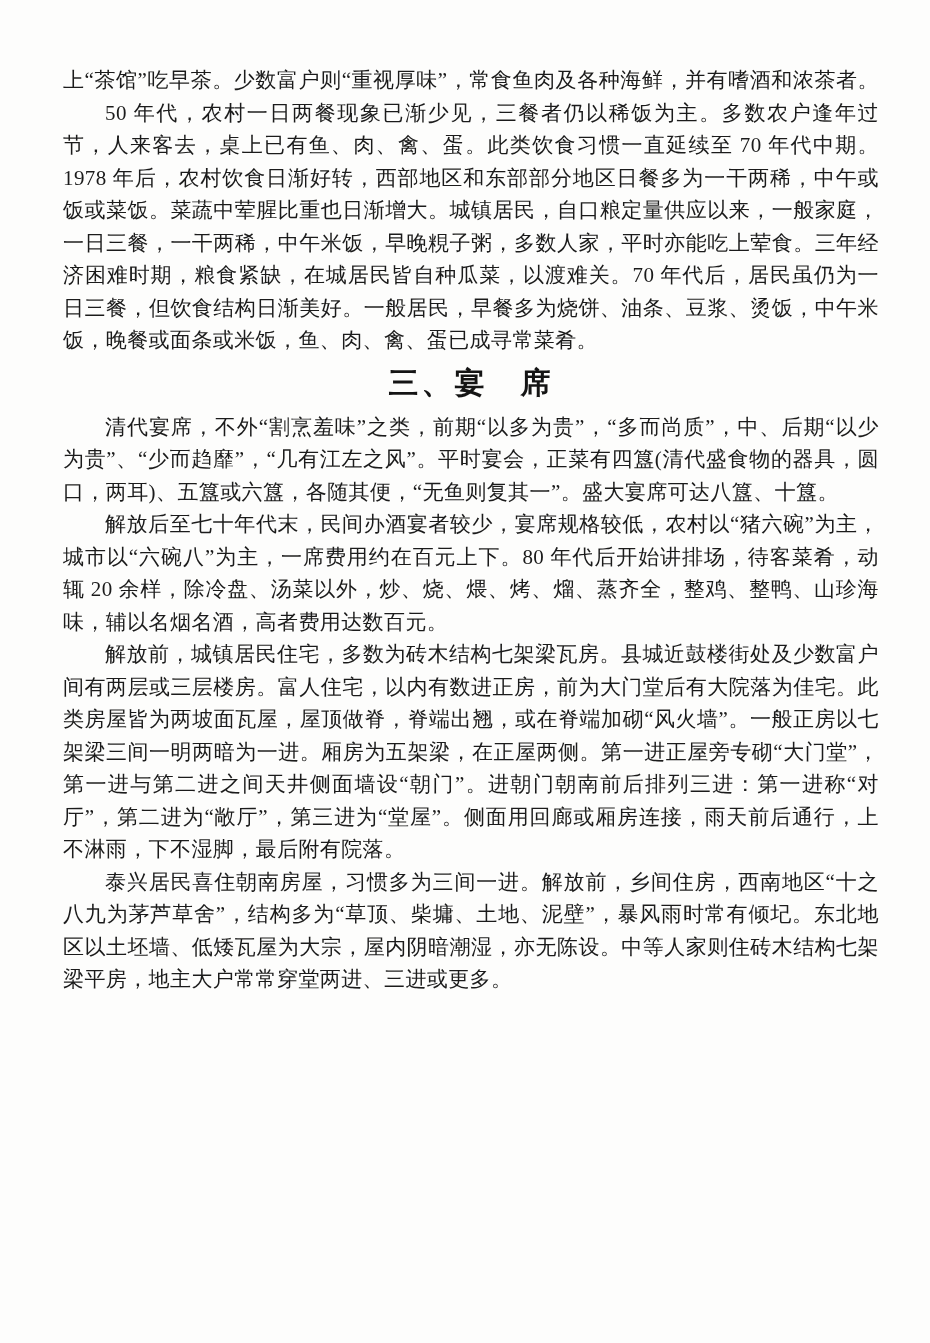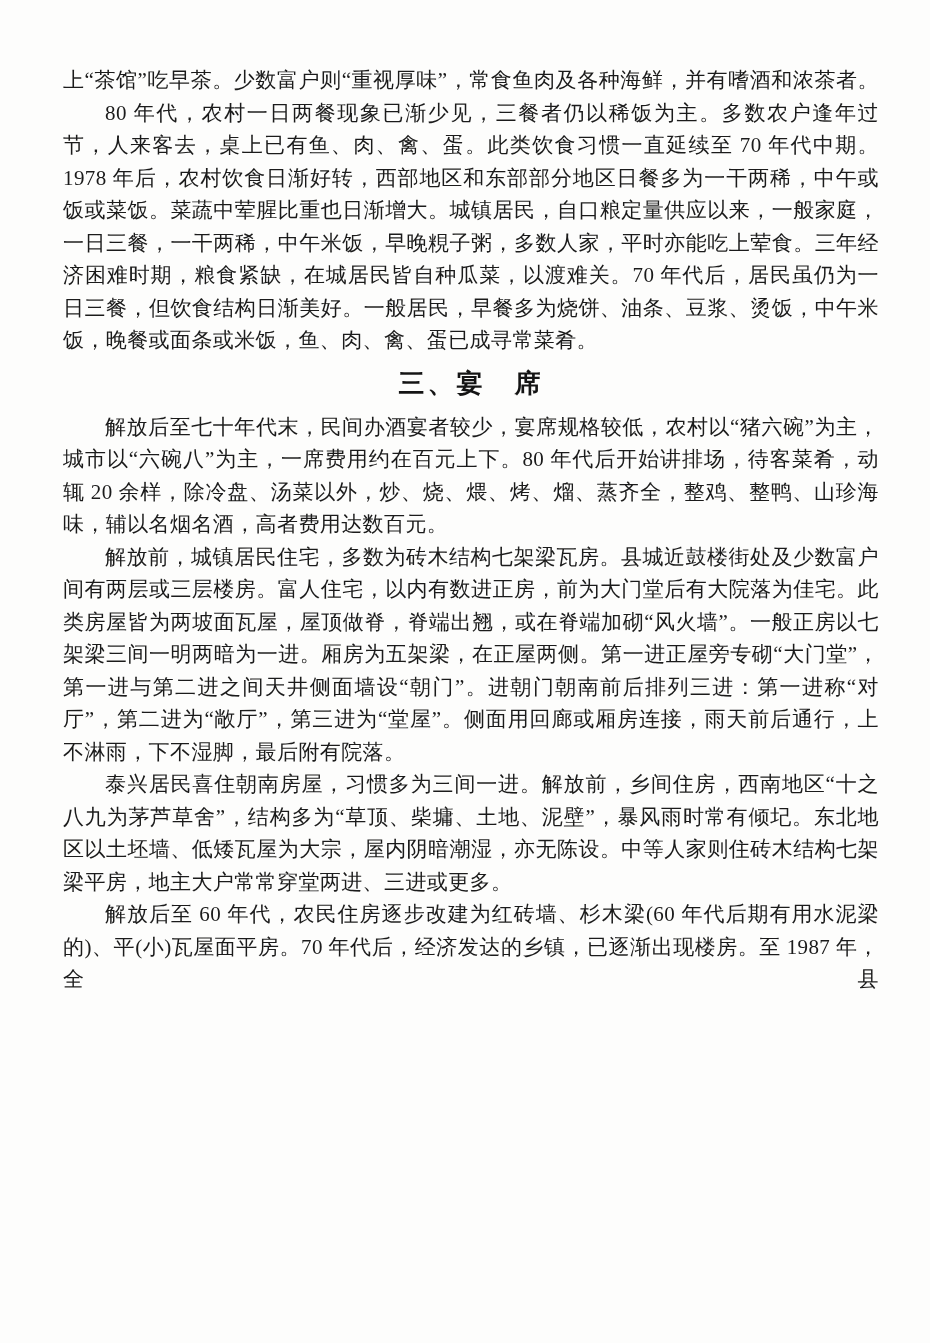--- a/index.html
+++ b/index.html
@@ -31,35 +31,35 @@
     letter-spacing: 0.4px;
   }
   .para.indent {
     text-indent: 2em;
   }
   .para.fill-last {
     text-align-last: justify;
   }
   .section-heading {
     margin: 10px 0 12px 0;
-    font-size: 26px;
+    font-size: 30px;
     line-height: 32px;
     font-weight: 700;
     text-align: center;
     letter-spacing: 3px;
     font-family: "Liberation Sans", "DejaVu Sans", sans-serif;
     color: #141414;
   }
 </style>
 </head>
 <body>
 
 <div class="page" style="background: rgb(253, 253, 252); color: rgb(27, 27, 27);">
   <div class="content">
       <p class="para continuation fill-last">上“茶馆”吃早茶。少数富户则“重视厚味”，常食鱼肉及各种海鲜，并有嗜酒和浓茶者。</p>
-      <p class="para indent">80 年代，农村一日两餐现象已渐少见，三餐者仍以稀饭为主。多数农户逢年过节，人来客去，桌上已有鱼、肉、禽、蛋。此类饮食习惯一直延续至 70 年代中期。1978 年后，农村饮食日渐好转，西部地区和东部部分地区日餐多为一干两稀，中午或饭或菜饭。菜蔬中荤腥比重也日渐增大。城镇居民，自口粮定量供应以来，一般家庭，一日三餐，一干两稀，中午米饭，早晚粯子粥，多数人家，平时亦能吃上荤食。三年经济困难时期，粮食紧缺，在城居民皆自种瓜菜，以渡难关。70 年代后，居民虽仍为一日三餐，但饮食结构日渐美好。一般居民，早餐多为烧饼、油条、豆浆、烫饭，中午米饭，晚餐或面条或米饭，鱼、肉、禽、蛋已成寻常菜肴。</p>
+      <p class="para indent">50 年代，农村一日两餐现象已渐少见，三餐者仍以稀饭为主。多数农户逢年过节，人来客去，桌上已有鱼、肉、禽、蛋。此类饮食习惯一直延续至 70 年代中期。1978 年后，农村饮食日渐好转，西部地区和东部部分地区日餐多为一干两稀，中午或饭或菜饭。菜蔬中荤腥比重也日渐增大。城镇居民，自口粮定量供应以来，一般家庭，一日三餐，一干两稀，中午米饭，早晚粯子粥，多数人家，平时亦能吃上荤食。三年经济困难时期，粮食紧缺，在城居民皆自种瓜菜，以渡难关。70 年代后，居民虽仍为一日三餐，但饮食结构日渐美好。一般居民，早餐多为烧饼、油条、豆浆、烫饭，中午米饭，晚餐或面条或米饭，鱼、肉、禽、蛋已成寻常菜肴。</p>
       <h2 class="section-heading">三、宴　席</h2>
+      <p class="para indent">清代宴席，不外“割烹羞味”之类，前期“以多为贵”，“多而尚质”，中、后期“以少为贵”、“少而趋靡”，“几有江左之风”。平时宴会，正菜有四簋(清代盛食物的器具，圆口，两耳)、五簋或六簋，各随其便，“无鱼则复其一”。盛大宴席可达八簋、十簋。</p>
       <p class="para indent">解放后至七十年代末，民间办酒宴者较少，宴席规格较低，农村以“猪六碗”为主，城市以“六碗八”为主，一席费用约在百元上下。80 年代后开始讲排场，待客菜肴，动辄 20 余样，除冷盘、汤菜以外，炒、烧、煨、烤、熘、蒸齐全，整鸡、整鸭、山珍海味，辅以名烟名酒，高者费用达数百元。</p>
       <p class="para indent">解放前，城镇居民住宅，多数为砖木结构七架梁瓦房。县城近鼓楼街处及少数富户间有两层或三层楼房。富人住宅，以内有数进正房，前为大门堂后有大院落为佳宅。此类房屋皆为两坡面瓦屋，屋顶做脊，脊端出翘，或在脊端加砌“风火墙”。一般正房以七架梁三间一明两暗为一进。厢房为五架梁，在正屋两侧。第一进正屋旁专砌“大门堂”，第一进与第二进之间天井侧面墙设“朝门”。进朝门朝南前后排列三进：第一进称“对厅”，第二进为“敞厅”，第三进为“堂屋”。侧面用回廊或厢房连接，雨天前后通行，上不淋雨，下不湿脚，最后附有院落。</p>
       <p class="para indent">泰兴居民喜住朝南房屋，习惯多为三间一进。解放前，乡间住房，西南地区“十之八九为茅芦草舍”，结构多为“草顶、柴墉、土地、泥壁”，暴风雨时常有倾圮。东北地区以土坯墙、低矮瓦屋为大宗，屋内阴暗潮湿，亦无陈设。中等人家则住砖木结构七架梁平房，地主大户常常穿堂两进、三进或更多。</p>
-      <p class="para indent fill-last">解放后至 60 年代，农民住房逐步改建为红砖墙、杉木梁(60 年代后期有用水泥梁的)、平(小)瓦屋面平房。70 年代后，经济发达的乡镇，已逐渐出现楼房。至 1987 年，全县</p>
     </div>
 </div>
 
 </body></html>

